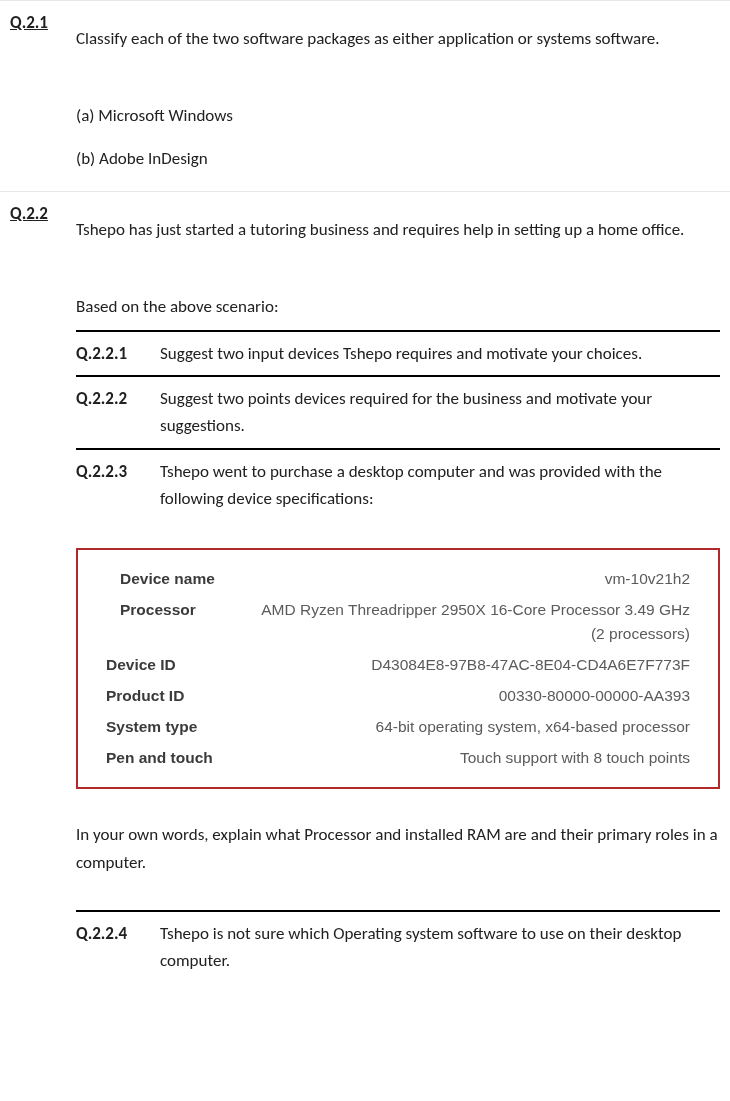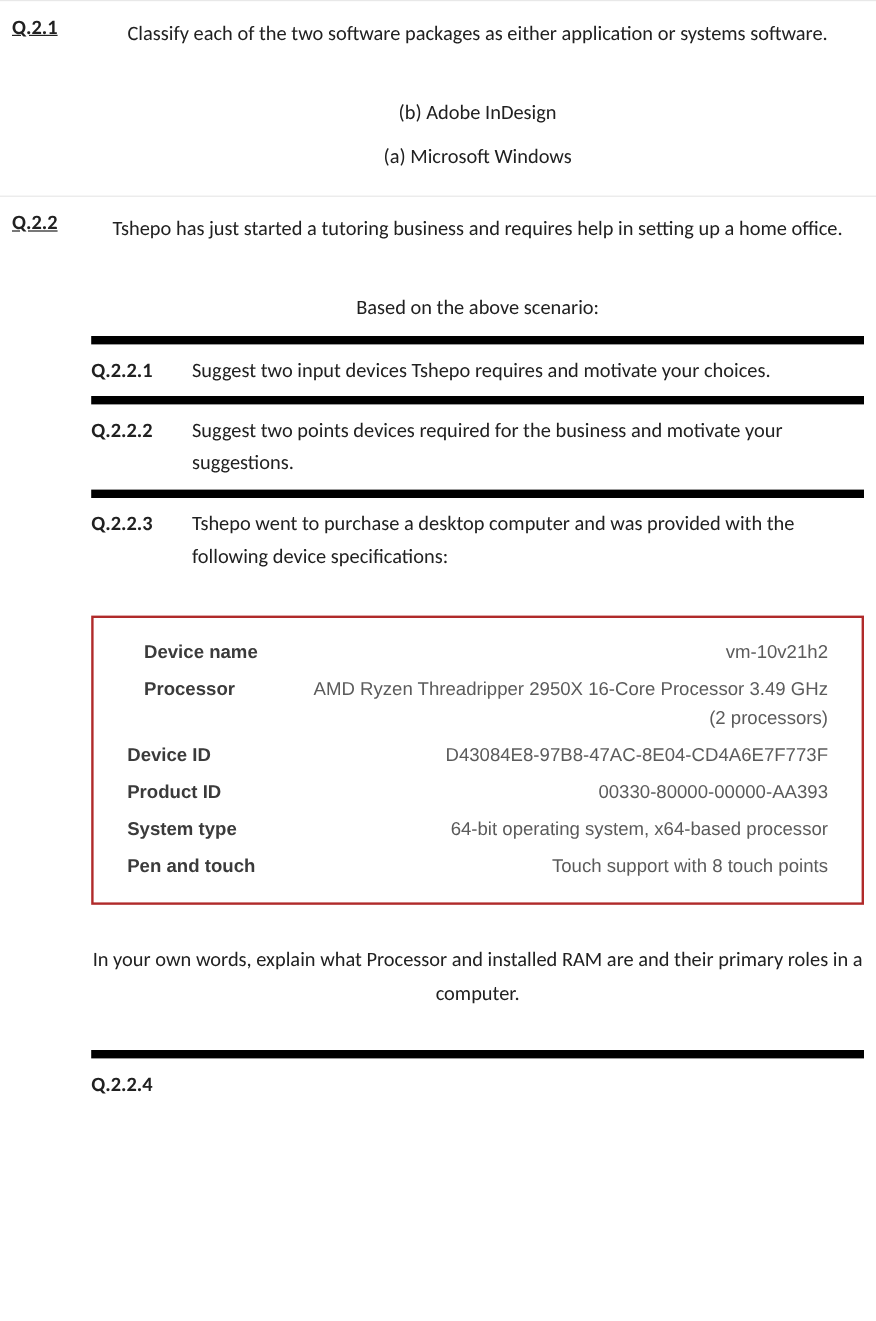--- a/index.html
+++ b/index.html
@@ -19,26 +19,26 @@
     border-top: 1px solid #e8e8e8;
     padding: 8px 4px 8px 4px;
   }
   .qnum {
     flex: 0 0 72px;
     font-weight: 700;
     padding-left: 6px;
     text-decoration: underline;
   }
   .qbody { flex: 1 1 auto; padding-right: 6px; }
-  .qbody p { margin: 5px 0 10px 0; text-align: center; }
+  .qbody p { margin: 16px 0 10px 0; }
   .spacer { height: 24px; }
   .subrow {
     display: flex;
     align-items: flex-start;
-    border-top: 7px solid #000000;
+    border-top: 2px solid #000000;
     padding: 8px 0;
   }
   .subnum { flex: 0 0 84px; font-weight: 700; }
   .subbody { flex: 1 1 auto; }
   .bold { font-weight: 400; }
   .specbox {
     margin: 28px 0 32px 0;
     border: 2px solid #b02a2a;
     padding: 14px 28px;
     font-family: "Segoe UI", Arial, sans-serif;
@@ -52,22 +52,22 @@
   .after-box { margin-top: 6px; }
 </style>
 </head>
 <body>
 
 <div class="row">
   <div class="qnum">Q.2.1</div>
   <div class="qbody">
     <p>Classify each of the two software packages as either application or systems software.</p>
     <div class="spacer"></div>
+    <p>(a) Microsoft Windows</p>
     <p>(b) Adobe InDesign</p>
-    <p>(a) Microsoft Windows</p>
   </div>
 </div>
 
 <div class="row">
   <div class="qnum">Q.2.2</div>
   <div class="qbody">
     <p>Tshepo has just started a tutoring business and requires help in setting up a home office.</p>
     <div class="spacer"></div>
     <p class="bold">Based on the above scenario:</p>
 
@@ -112,15 +112,16 @@
         <div class="specval">Touch support with 8 touch points</div>
       </div>
     </div>
 
     <p class="after-box">In your own words, explain what Processor and installed RAM are and their primary roles in a computer.</p>
 
     <div class="spacer"></div>
 
     <div class="subrow">
       <div class="subnum">Q.2.2.4</div>
+      <div class="subbody">Tshepo is not sure which Operating system software to use on their desktop computer.</div>
     </div>
   </div>
 </div>
 
 </body></html>

